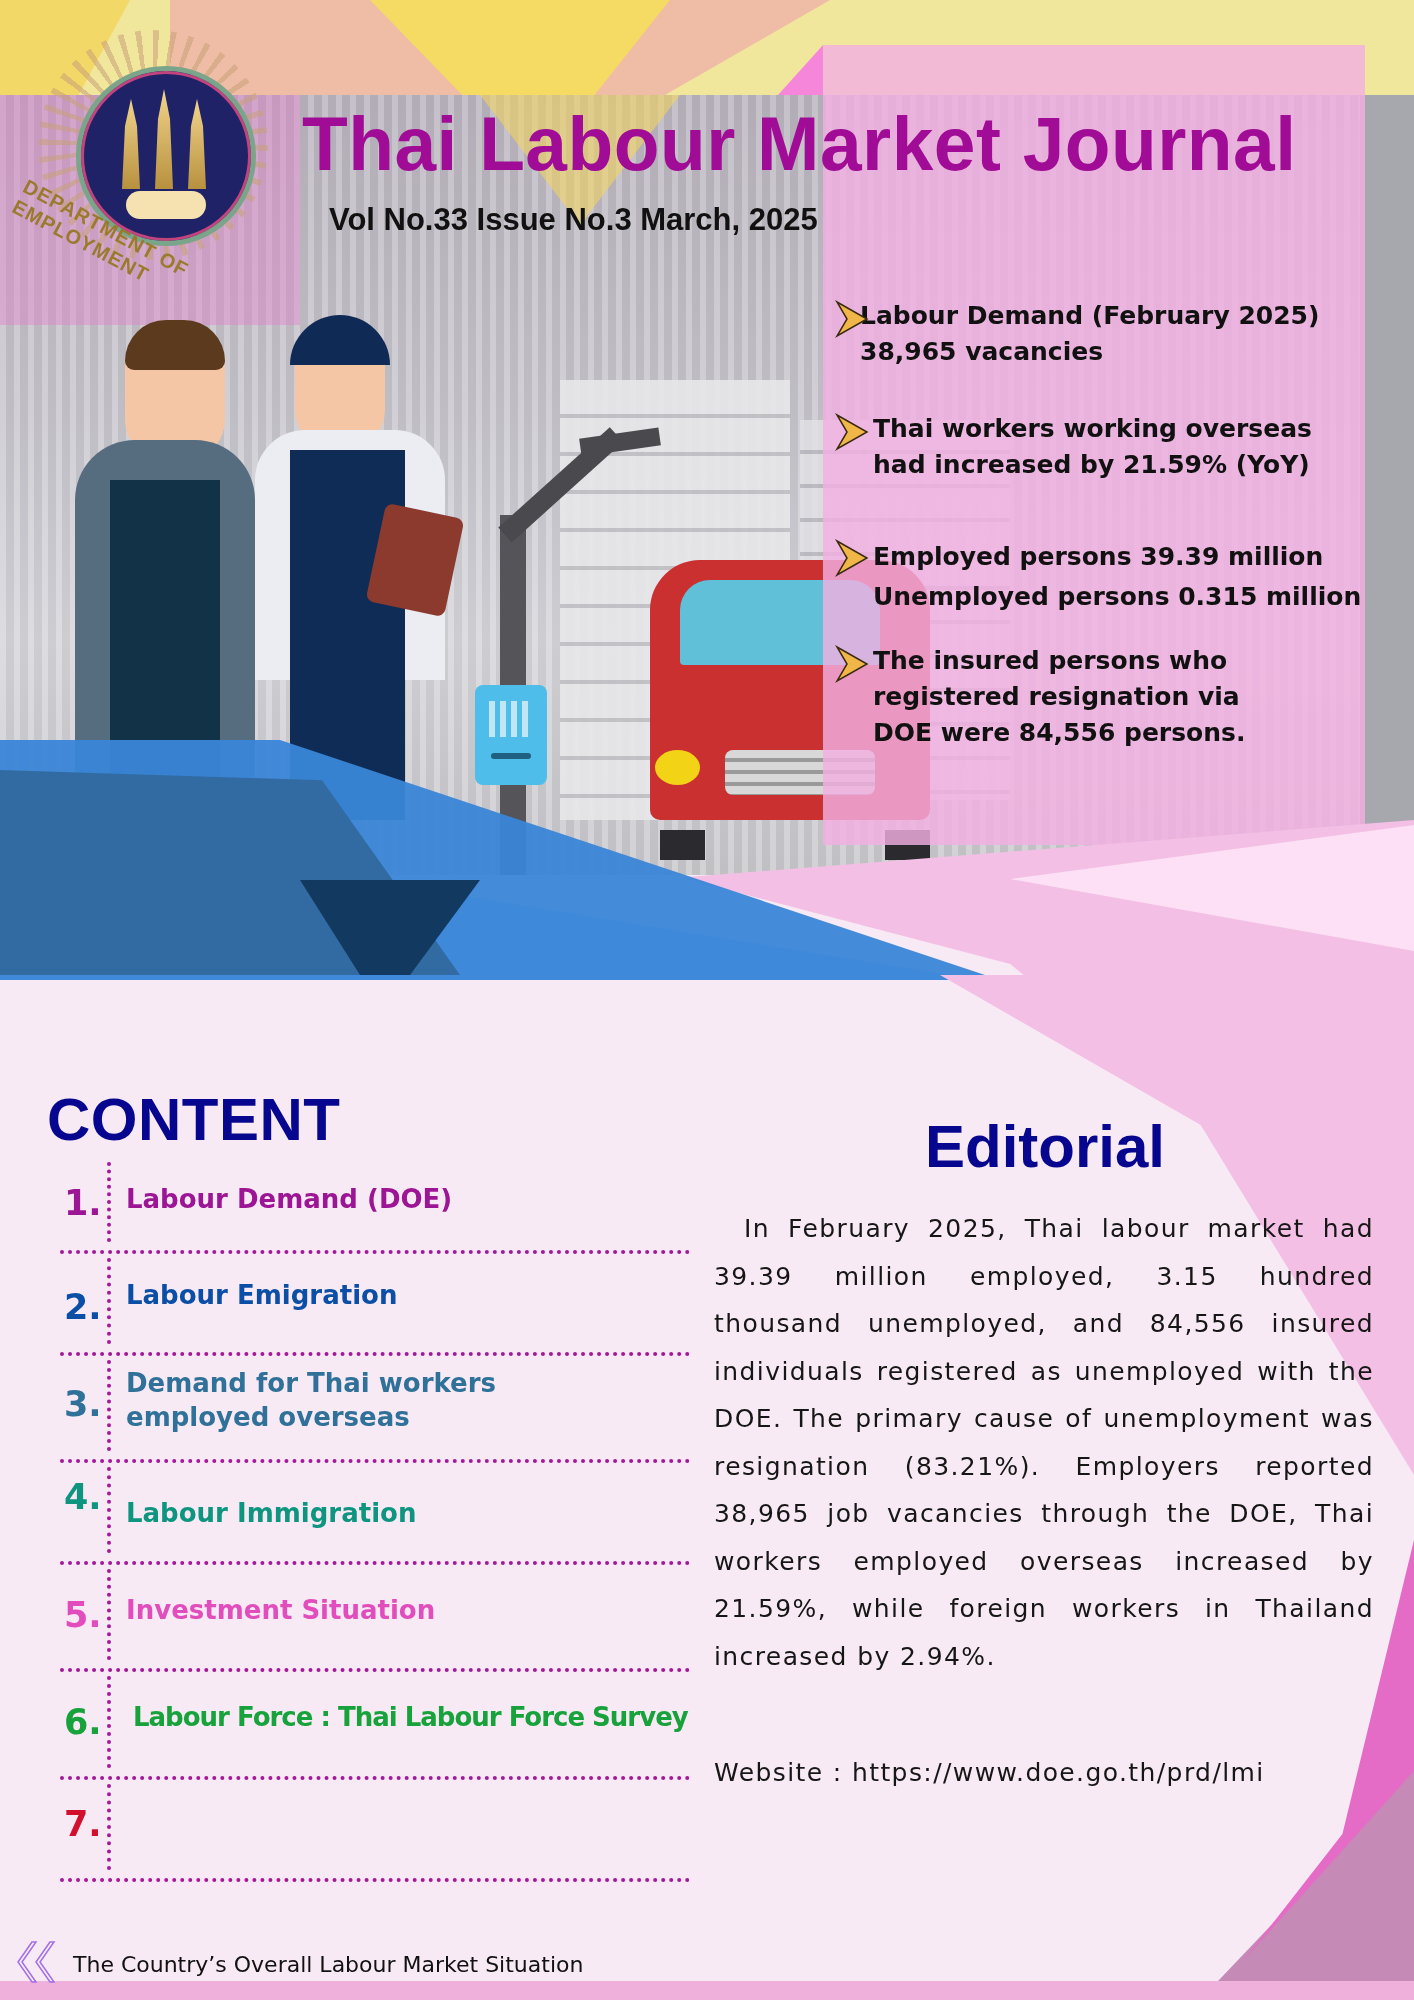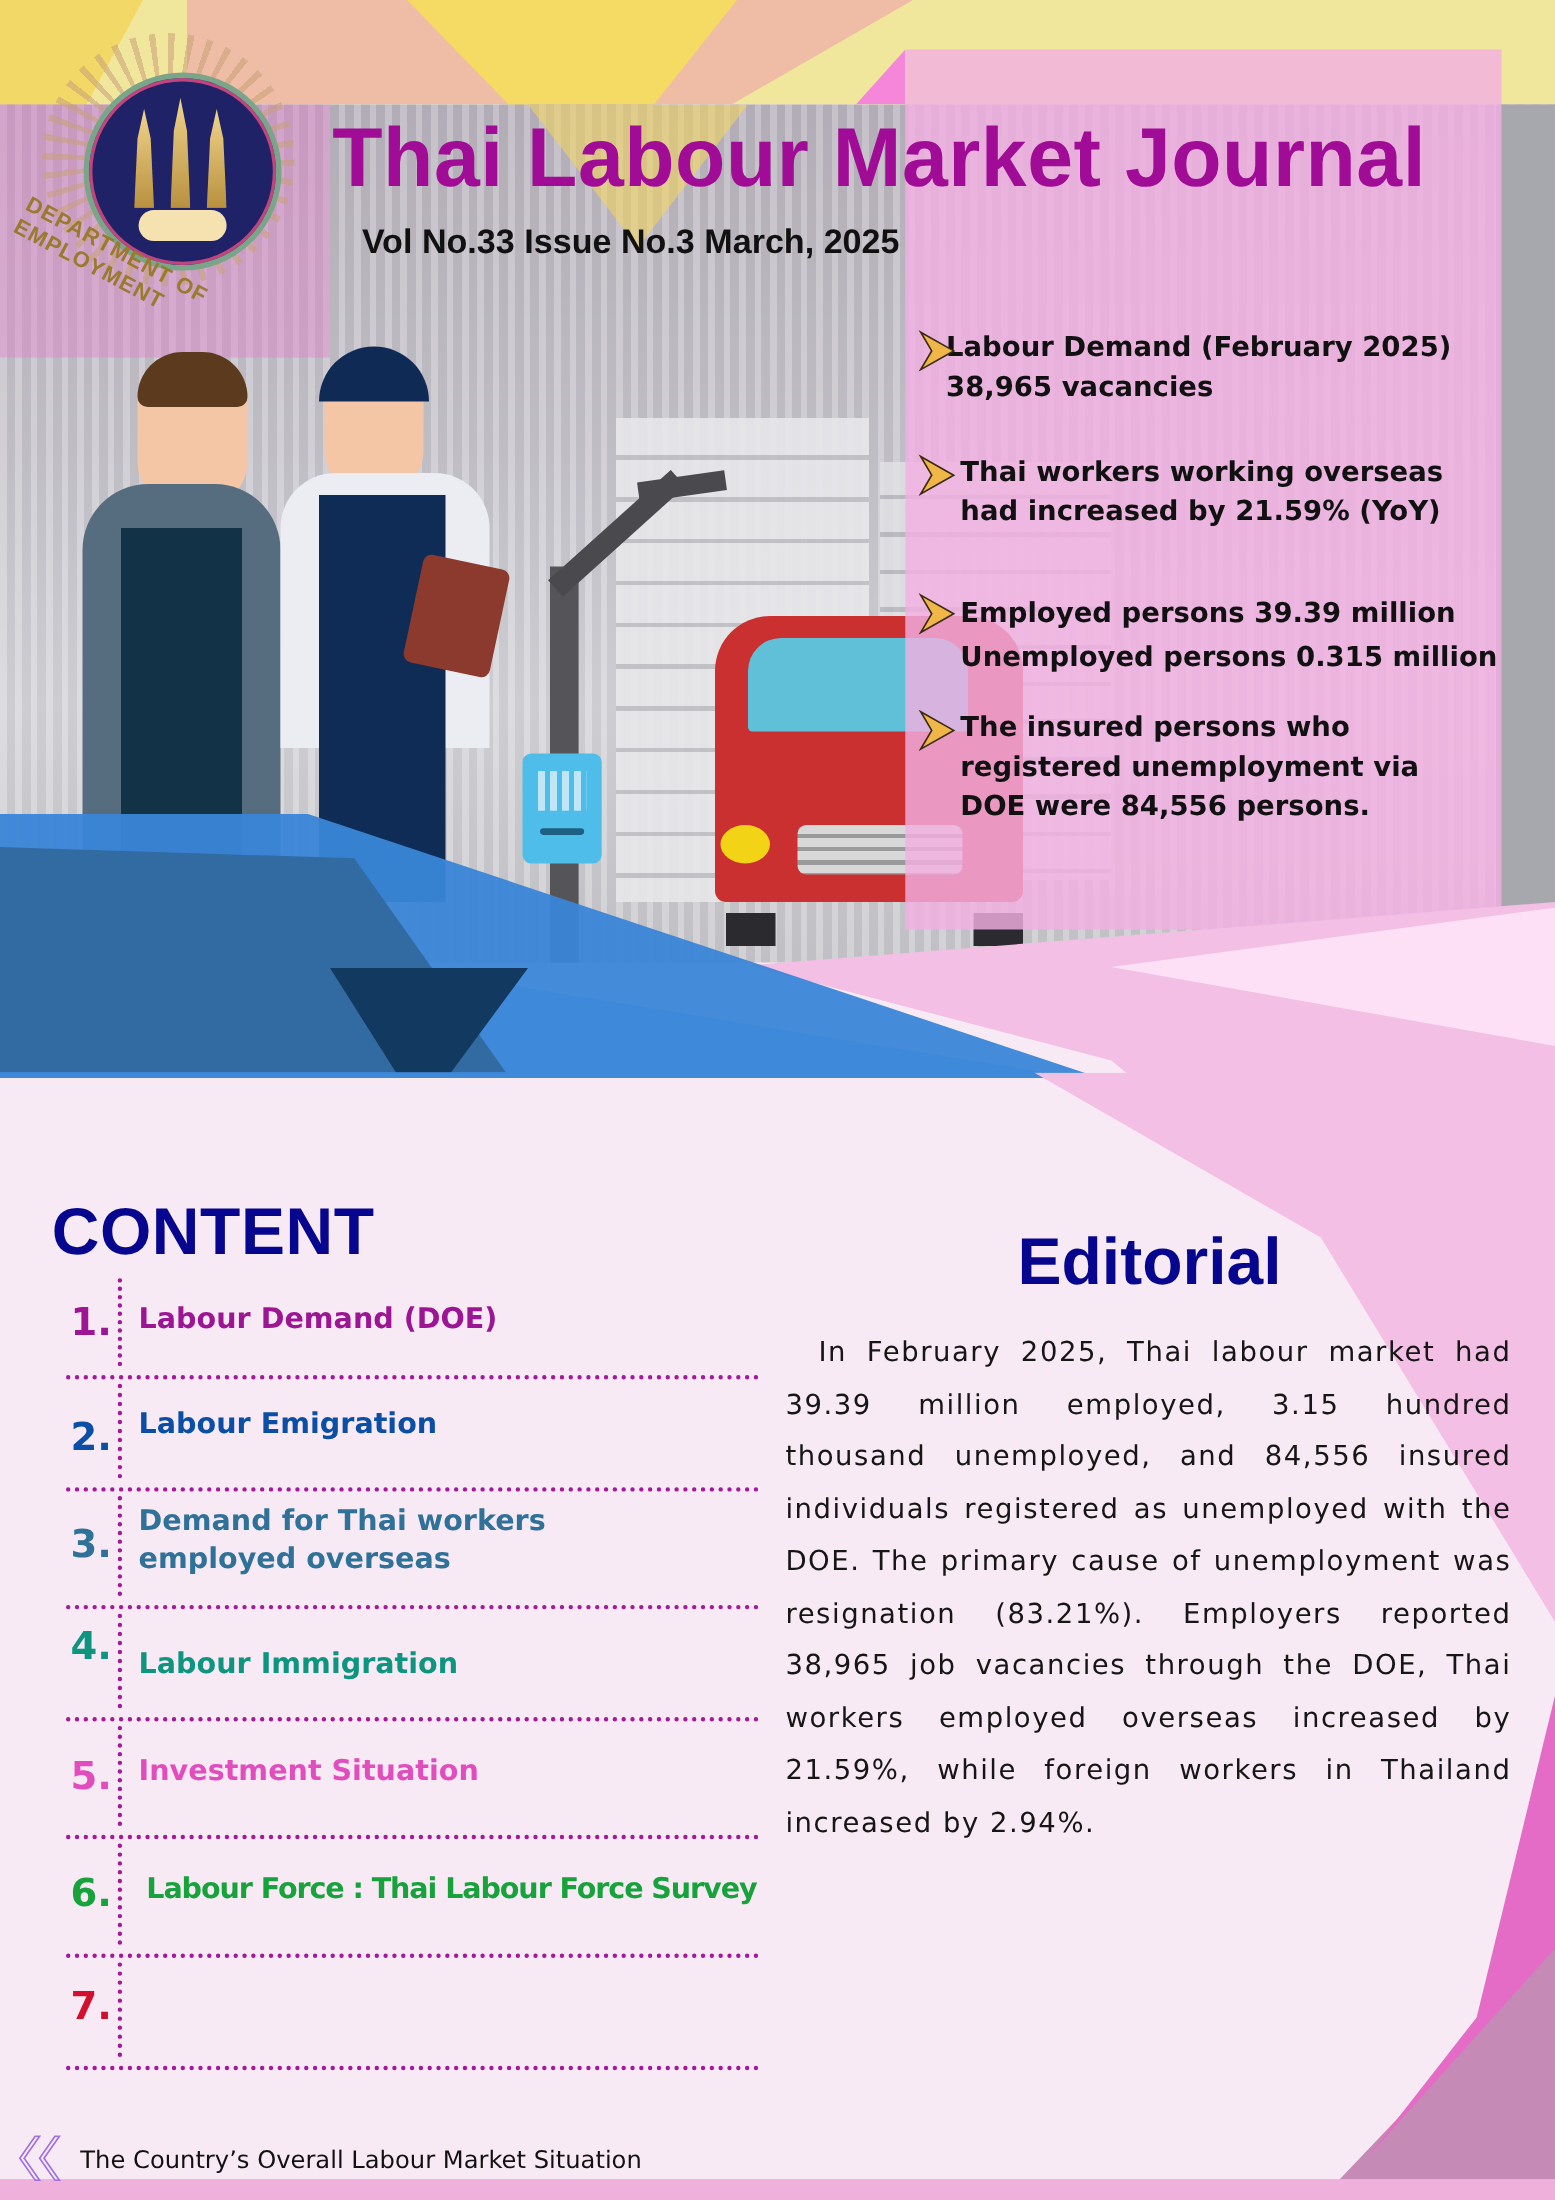--- a/index.html
+++ b/index.html
@@ -171,21 +171,21 @@
           <path d="M2 2 L32 19 L2 36 L12 19 Z" fill="#f0b648" stroke="#3a2a10" stroke-width="1.5"></path>
         </svg>
       <span class="bullet-line">Employed persons 39.39 million</span>
       <span class="bullet-line">Unemployed persons 0.315 million</span>
     </div>
     <div class="bullet" style="margin-top:26px;padding-left:38px;">
       <svg class="arrow" viewBox="0 0 34 38">
           <path d="M2 2 L32 19 L2 36 L12 19 Z" fill="#f0b648" stroke="#3a2a10" stroke-width="1.5"></path>
         </svg>
       <span class="bullet-line">The insured persons who</span>
-      <span class="bullet-line">registered unemployment via</span>
+      <span class="bullet-line">registered resignation via</span>
       <span class="bullet-line">DOE were 84,556 persons.</span>
     </div>
   </div>
 
   <div class="pale-floor"></div>
   <div class="pink-wedge1"></div>
   <div class="pink-wedge2"></div>
   <div class="blue-c"></div>
   <div class="blue-a"></div>
   <div class="blue-b"></div>
@@ -234,20 +234,21 @@
     <div class="vline"></div>
     <span class="toc-num" style="top:24px;color:#d2102d;">7.</span>
   </div>
 </div>
 
 <div class="editorial-title">Editorial</div>
 <div class="editorial-body">
   <p>In February 2025, Thai labour market had 39.39 million employed, 3.15 hundred thousand unemployed, and 84,556 insured individuals registered as unemployed with the DOE. The primary cause of unemployment was resignation (83.21%). Employers reported 38,965 job vacancies through the DOE, Thai workers employed overseas increased by 21.59%, while foreign workers in Thailand increased by 2.94%.</p>
   <p class="follow">
     <br>
+    <span style="margin-left:-44px;display:inline-block;">Website : https://www.doe.go.th/prd/lmi</span>
   </p>
 </div>
 
 <div class="page-curl-3"></div>
 <div class="page-curl-2"></div>
 <div class="page-curl-1"></div>
 <div class="bottom-band"></div>
 
 <svg class="footer-chevrons" viewBox="0 0 48 44">
   <path d="M18 2 L4 22 L18 42 L22 42 L8 22 L22 2 Z" fill="none" stroke="#a070e6" stroke-width="1.5"></path>

